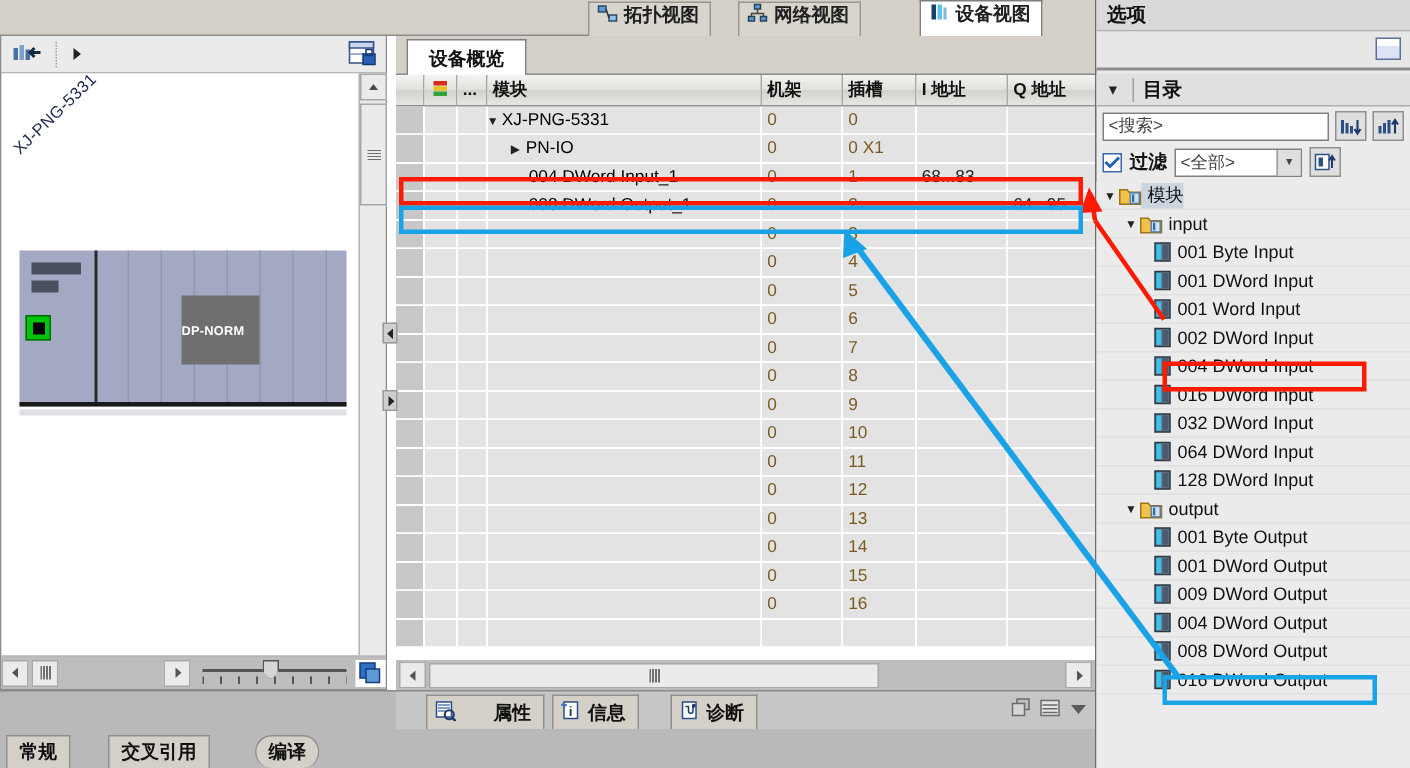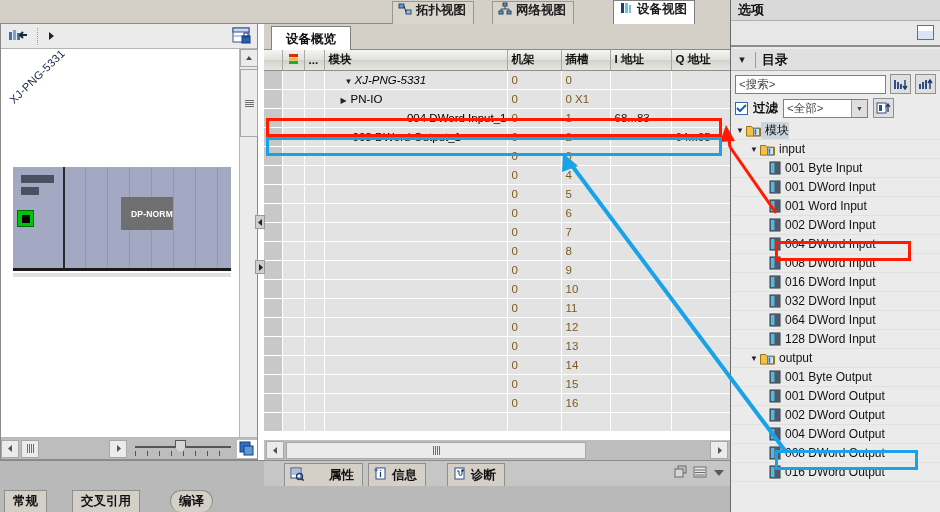--- a/index.html
+++ b/index.html
@@ -88,24 +88,24 @@
   #cpu-div { position: absolute; left: 50px; top: 0; bottom: 0; width: 2px; background: #2a2a2a; }
   #cpu-bar1 { position: absolute; left: 8px; top: 8px; width: 33px; height: 8px; background: #4a5060; }
   #cpu-bar2 { position: absolute; left: 8px; top: 20px; width: 18px; height: 8px; background: #4a5060; }
   #cpu-led {
     position: absolute; left: 4px; top: 43px; width: 17px; height: 17px;
     background: #00c40a; border: 1px solid #006b06;
     display: flex; align-items: center; justify-content: center;
   }
   #cpu-led i { display: block; width: 8px; height: 8px; background: #000; }
   #dp-module {
-    position: absolute; left: 108px; top: 30px; width: 52px; height: 33px;
+    position: absolute; left: 108px; top: 30px; width: 52px; height: 46px;
     background: #6f6f6f; color: #ffffff;
     font-size: 8.5px; font-weight: bold; letter-spacing: .2px;
-    display: flex; align-items: center; justify-content: flex-end;
+    display: flex; align-items: center; justify-content: flex-start;
   }
   #rack-shadow {
     position: absolute; left: 12px; top: 224px; width: 218px; height: 4px; background: #dfdfe6;
   }
   #left-vscroll {
     position: absolute; right: 0; top: 25px; width: 18px; bottom: 22px;
     background: #ebebeb; border-left: 1px solid #b6b6b6;
   }
   .sb-btn {
     width: 18px; height: 18px; background: #ebebeb; border: 1px solid #a8a8a8;
@@ -482,41 +482,41 @@
             <th>插槽</th>
             <th>I 地址</th>
             <th>Q 地址</th>
           </tr>
         </thead>
         <tbody id="grid-body">
             <tr class="rowline">
               <td class="c-gutter"></td>
               <td class="c-flag"></td>
               <td class="c-dots"></td>
-              <td class="c-mod" style="padding-left: 20px; font-style: italic;"><span class="tree-toggle">▼</span><span>XJ-PNG-5331</span></td>
+              <td class="c-mod" style="padding-left: 0;"><span class="tree-toggle">▼</span><span>XJ-PNG-5331</span></td>
               <td class="c-num">0</td>
               <td class="c-num">0</td>
               <td class="c-addr"></td>
               <td class="c-addr"></td>
             </tr>
             <tr class="rowline">
               <td class="c-gutter"></td>
               <td class="c-flag"></td>
               <td class="c-dots"></td>
               <td class="c-mod" style="padding-left: 16px;"><span class="tree-toggle">▶</span><span>PN-IO</span></td>
               <td class="c-num">0</td>
               <td class="c-num">0 X1</td>
               <td class="c-addr"></td>
               <td class="c-addr"></td>
             </tr>
             <tr class="rowline">
               <td class="c-gutter"></td>
               <td class="c-flag"></td>
               <td class="c-dots"></td>
-              <td class="c-mod" style="padding-left: 28px; text-align: right;"><span>004 DWord Input_1</span></td>
+              <td class="c-mod" style="padding-left: 28px;"><span>004 DWord Input_1</span></td>
               <td class="c-num">0</td>
               <td class="c-num">1</td>
               <td class="c-addr">68...83</td>
               <td class="c-addr"></td>
             </tr>
             <tr class="rowline">
               <td class="c-gutter"></td>
               <td class="c-flag"></td>
               <td class="c-dots"></td>
               <td class="c-mod" style="padding-left: 28px;"><span>008 DWord Output_1</span></td>
@@ -823,28 +823,20 @@
               <rect x="6" y="2" width="4" height="10" fill="#4b5a6c"></rect>
             </svg></span>
           <span class="lbl">004 DWord Input</span>
         </div>
         <div class="tnode lvl2">
           <span class="mod-ico"><svg width="12" height="14" viewBox="0 0 12 14">
               <rect x="1" y="1" width="10" height="12" fill="#6d7b8c" stroke="#2b3845"></rect>
               <rect x="2" y="2" width="3" height="10" fill="#34c6ef"></rect>
               <rect x="6" y="2" width="4" height="10" fill="#4b5a6c"></rect>
             </svg></span>
-          <span class="lbl">008 DWord Input</span>
-        </div>
-        <div class="tnode lvl2">
-          <span class="mod-ico"><svg width="12" height="14" viewBox="0 0 12 14">
-              <rect x="1" y="1" width="10" height="12" fill="#6d7b8c" stroke="#2b3845"></rect>
-              <rect x="2" y="2" width="3" height="10" fill="#34c6ef"></rect>
-              <rect x="6" y="2" width="4" height="10" fill="#4b5a6c"></rect>
-            </svg></span>
           <span class="lbl">016 DWord Input</span>
         </div>
         <div class="tnode lvl2">
           <span class="mod-ico"><svg width="12" height="14" viewBox="0 0 12 14">
               <rect x="1" y="1" width="10" height="12" fill="#6d7b8c" stroke="#2b3845"></rect>
               <rect x="2" y="2" width="3" height="10" fill="#34c6ef"></rect>
               <rect x="6" y="2" width="4" height="10" fill="#4b5a6c"></rect>
             </svg></span>
           <span class="lbl">032 DWord Input</span>
         </div>
@@ -888,21 +880,21 @@
               <rect x="6" y="2" width="4" height="10" fill="#4b5a6c"></rect>
             </svg></span>
           <span class="lbl">001 DWord Output</span>
         </div>
         <div class="tnode lvl2">
           <span class="mod-ico"><svg width="12" height="14" viewBox="0 0 12 14">
               <rect x="1" y="1" width="10" height="12" fill="#6d7b8c" stroke="#2b3845"></rect>
               <rect x="2" y="2" width="3" height="10" fill="#34c6ef"></rect>
               <rect x="6" y="2" width="4" height="10" fill="#4b5a6c"></rect>
             </svg></span>
-          <span class="lbl">002 DWord Output</span>
+          <span class="lbl">009 DWord Output</span>
         </div>
         <div class="tnode lvl2">
           <span class="mod-ico"><svg width="12" height="14" viewBox="0 0 12 14">
               <rect x="1" y="1" width="10" height="12" fill="#6d7b8c" stroke="#2b3845"></rect>
               <rect x="2" y="2" width="3" height="10" fill="#34c6ef"></rect>
               <rect x="6" y="2" width="4" height="10" fill="#4b5a6c"></rect>
             </svg></span>
           <span class="lbl">004 DWord Output</span>
         </div>
         <div class="tnode lvl2">

